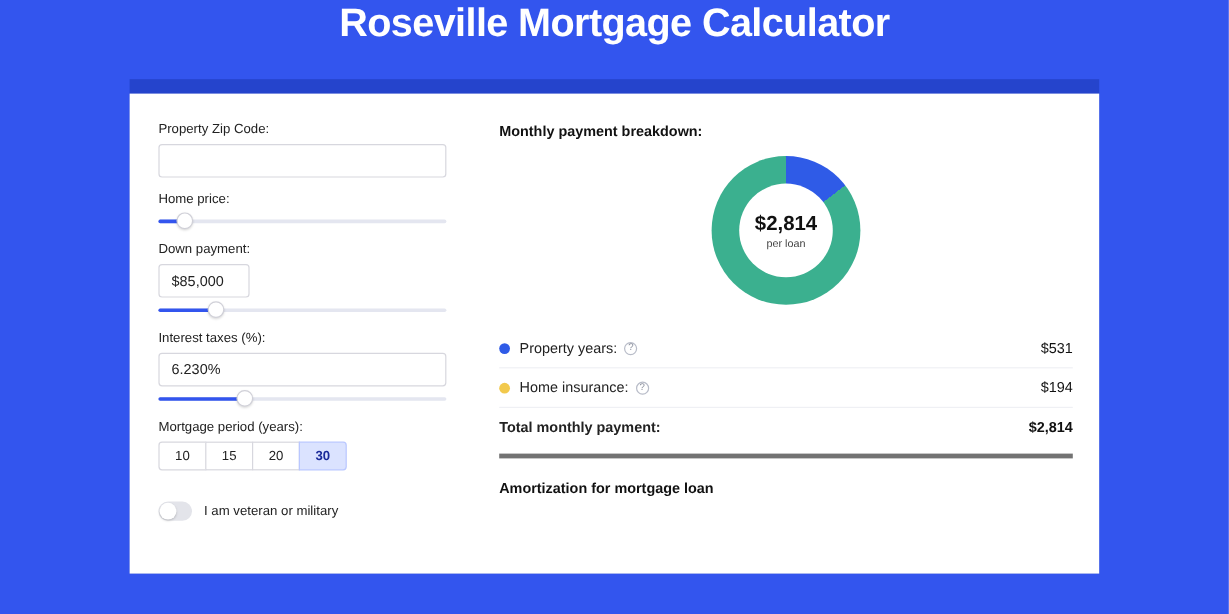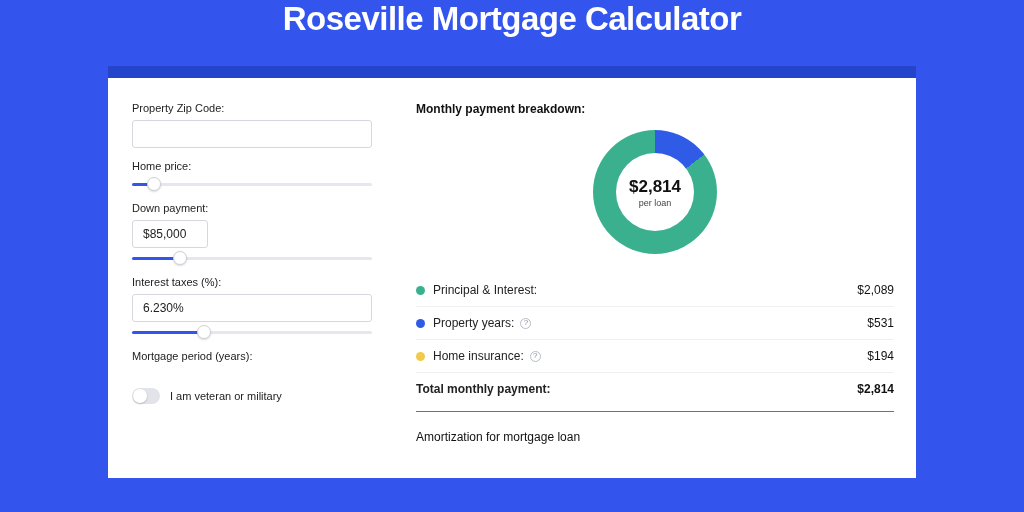--- a/index.html
+++ b/index.html
@@ -213,24 +213,24 @@
     display: inline-flex;
     align-items: center;
     justify-content: center;
     font-size: 8px;
     color: #8a8f9c;
     margin-left: 6px;
     line-height: 1;
   }
   .amort-heading {
     font-size: 12px;
-    font-weight: 400;
+    font-weight: 700;
     color: #111;
     padding-top: 18px;
-    border-top: 1px solid #737373;
+    border-top: 4px solid #737373;
     margin-top: 6px;
   }
 </style>
 </head>
 <body>
 
 <div class="title">Roseville Mortgage Calculator</div>
 
 <div class="inner-band">
   <div class="card">
@@ -268,20 +268,26 @@
         <input class="input" value="6.230%" style="">
         <div class="slider-wrap">
           <div class="slider-track"></div>
           <div class="slider-fill" id="rate-fill" style="width: 30%;"></div>
           <div class="slider-thumb" id="rate-thumb" style="left: 30%;"></div>
         </div>
       </div>
 
       <div class="field-block">
         <div class="label">Mortgage period (years):</div>
+        <div class="period-row" id="period-row">
+            <div class="period-btn">10</div>
+            <div class="period-btn">15</div>
+            <div class="period-btn">20</div>
+            <div class="period-btn active">30</div>
+          </div>
       </div>
 
       <div class="toggle-row">
         <div class="switch"></div>
         <div class="toggle-text">I am veteran or military</div>
       </div>
     </div>
 
     <div class="right">
       <div class="label-strong">Monthly payment breakdown:</div>
@@ -290,25 +296,20 @@
         <div class="donut" id="donut" style="background: conic-gradient(rgb(242, 201, 76) -40deg, rgb(242, 201, 76) -15.1812deg, rgb(47, 91, 231) -15.1812deg, rgb(47, 91, 231) 52.7505deg, rgb(59, 176, 143) 52.7505deg, rgb(59, 176, 143) 320deg);">
           <div class="donut-hole">
             <div class="donut-amount">$2,814</div>
             <div class="donut-sub">per loan</div>
           </div>
         </div>
       </div>
 
       <div class="legend" id="legend">
           <div class="legend-row">
-            <span class="legend-dot" style="background: rgb(59, 176, 143);"></span>
-            <span class="legend-label">Principal &amp; Interest:</span>
-            <span class="legend-val">$2,089</span>
-          </div>
-          <div class="legend-row">
             <span class="legend-dot" style="background: rgb(47, 91, 231);"></span>
             <span class="legend-label">Property years:</span>
             <span class="info-icon">?</span>
             <span class="legend-val">$531</span>
           </div>
           <div class="legend-row">
             <span class="legend-dot" style="background: rgb(242, 201, 76);"></span>
             <span class="legend-label">Home insurance:</span>
             <span class="info-icon">?</span>
             <span class="legend-val">$194</span>

